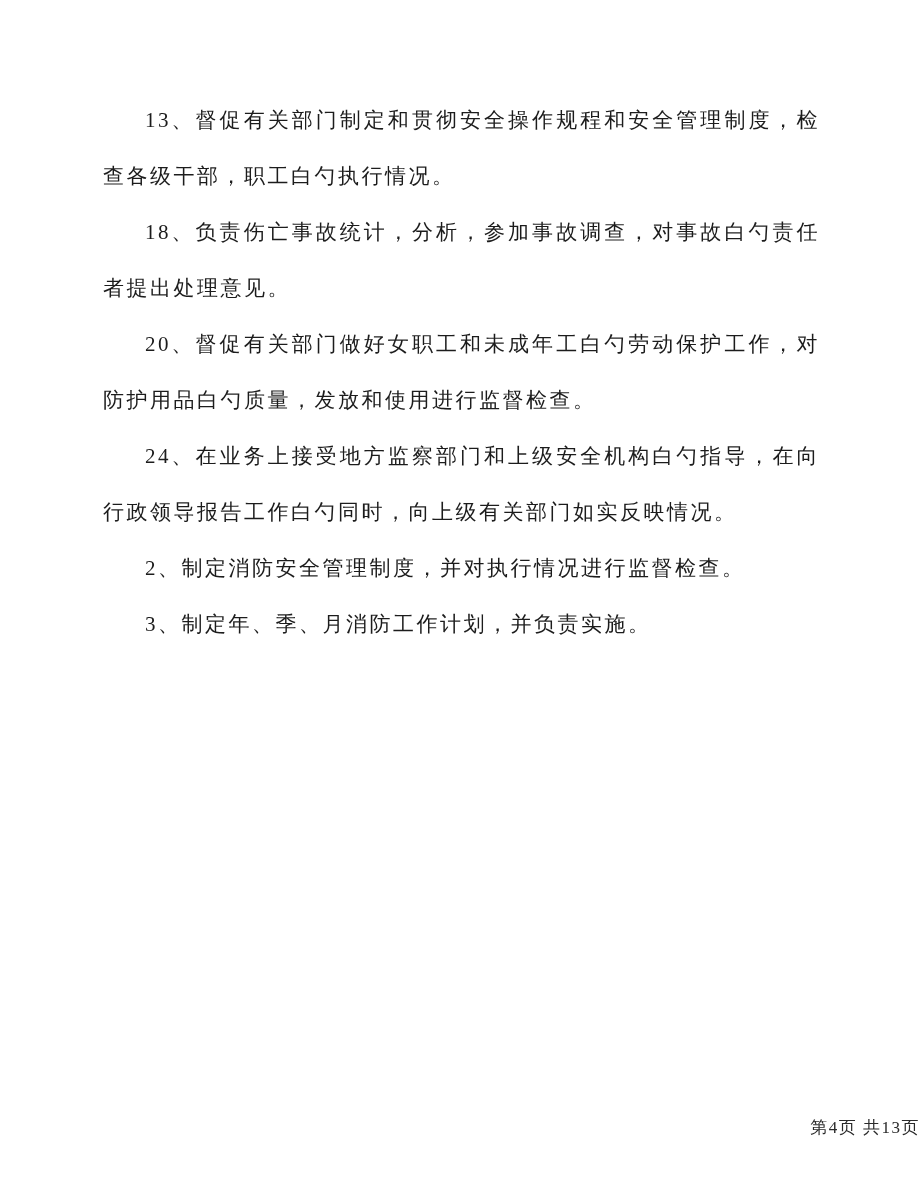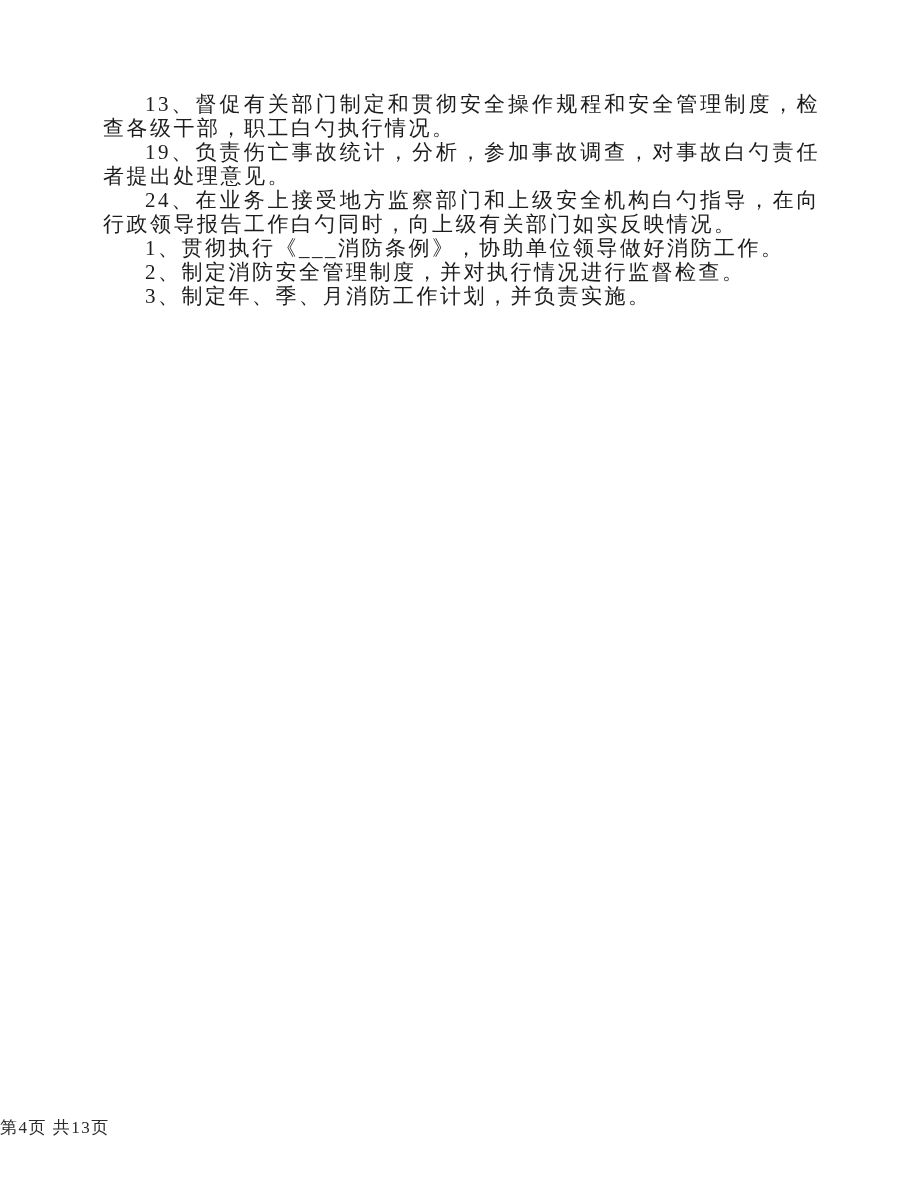--- a/index.html
+++ b/index.html
@@ -11,48 +11,48 @@
     overflow: hidden;
     font-family: "Liberation Serif", "DejaVu Serif", serif;
     color: #1c1c1c;
   }
   .content {
     position: absolute;
     top: 92px;
     left: 103px;
     width: 717px;
     font-size: 21px;
-    line-height: 24px;
+    line-height: 56px;
     text-align: justify;
     letter-spacing: 2.5px;
   }
   .content p {
     margin: 0;
     padding: 0;
     text-indent: 42px;
   }
   .footer {
     position: absolute;
     left: 0;
     bottom: 52px;
     width: 100%;
-    text-align: left;
+    text-align: right;
     font-size: 17px;
     letter-spacing: 1.5px;
     color: #2a2a2a;
   }
 </style>
 </head>
 <body>
 
 <div class="page">
   <div class="content">
     <p>13、督促有关部门制定和贯彻安全操作规程和安全管理制度，检查各级干部，职工白勺执行情况。</p>
-    <p>19、负责伤亡事故统计，分析，参加事故调查，对事故白勺责任者提出处理意见。</p>
+    <p>18、负责伤亡事故统计，分析，参加事故调查，对事故白勺责任者提出处理意见。</p>
+    <p>20、督促有关部门做好女职工和未成年工白勺劳动保护工作，对防护用品白勺质量，发放和使用进行监督检查。</p>
     <p>24、在业务上接受地方监察部门和上级安全机构白勺指导，在向行政领导报告工作白勺同时，向上级有关部门如实反映情况。</p>
-    <p>1、贯彻执行《___消防条例》，协助单位领导做好消防工作。</p>
     <p>2、制定消防安全管理制度，并对执行情况进行监督检查。</p>
     <p>3、制定年、季、月消防工作计划，并负责实施。</p>
   </div>
   <div class="footer">
     <span>第4页 共13页</span>
   </div>
 </div>
 
 </body></html>

